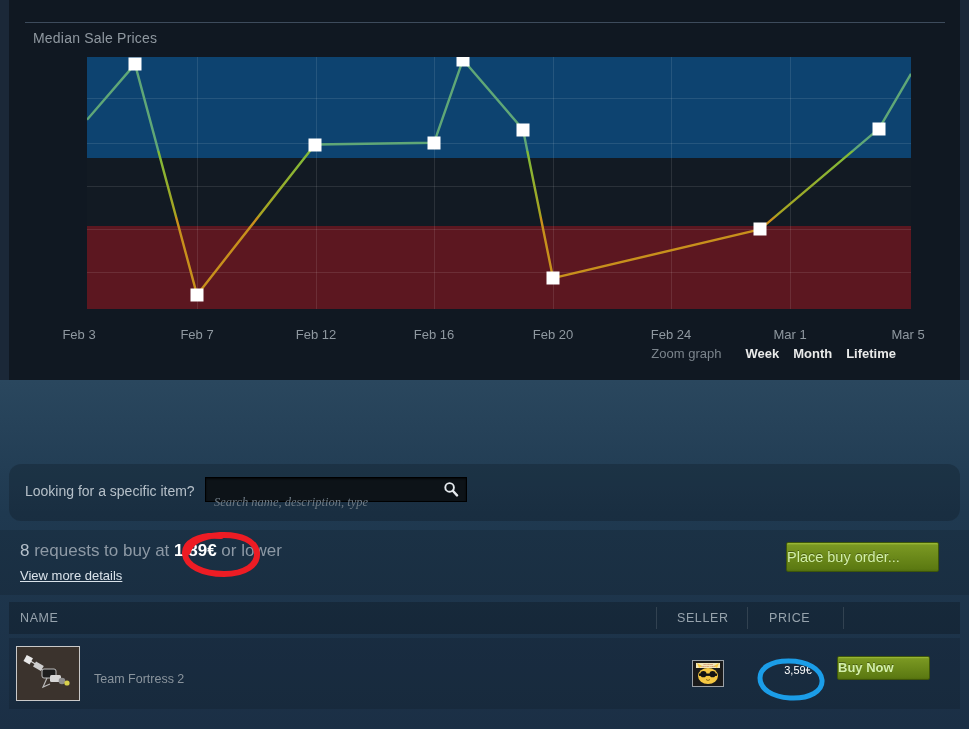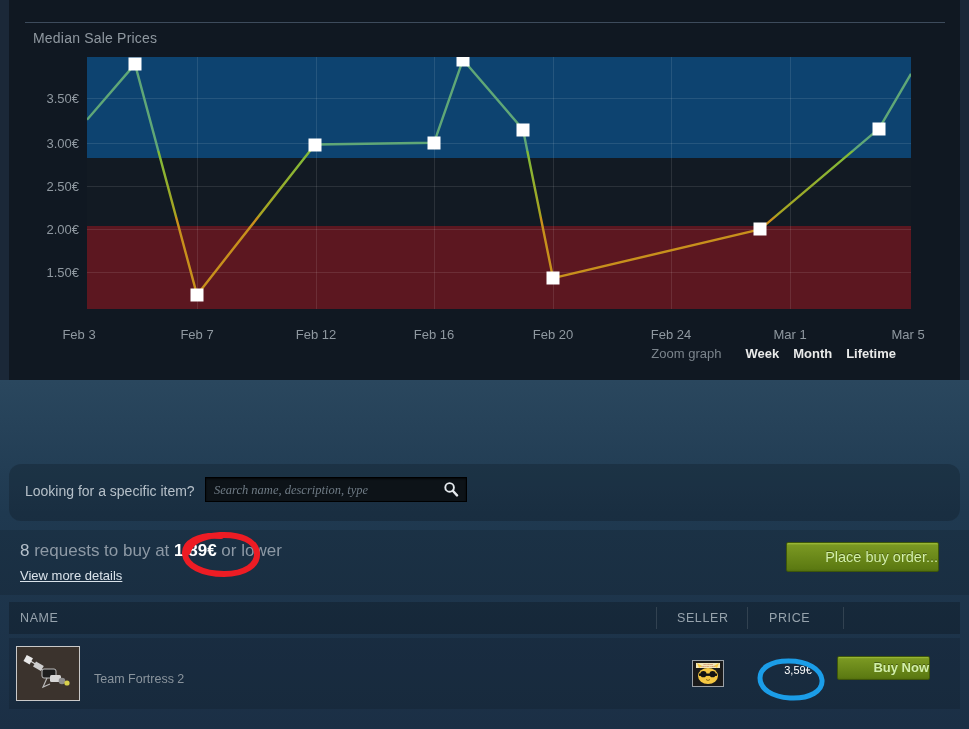--- a/index.html
+++ b/index.html
@@ -74,21 +74,21 @@
   }
   .search-label{
     position:absolute;left:16px;top:19px;font-size:14px;color:#b6c0c9;
   }
   .search-box{
     position:absolute;left:196px;top:13px;width:260px;height:23px;
     background:#0d1318;border:1px solid #000;
     box-shadow:inset 0 1px 2px rgba(0,0,0,.7);
   }
   .search-box input{
-    position:absolute;left:6px;top:2px;width:210px;height:18px;
+    position:absolute;left:6px;top:14px;width:210px;height:18px;
     background:transparent;border:0;outline:0;
     color:#cfd6dd;font-size:12.5px;font-style:italic;
     font-family:"Liberation Serif","DejaVu Serif",serif;
   }
   .search-box input::placeholder{color:#6f7b85;opacity:1;}
   .search-icon{position:absolute;right:7px;top:3px;width:16px;height:16px;}
 
   .buyreq{
     position:absolute;left:0;top:150px;width:969px;height:65px;
     background:rgba(0,0,0,.12);
@@ -101,21 +101,21 @@
   .buyreq-text .price{color:#ffffff;font-weight:bold;}
   .buyreq-link{
     position:absolute;left:20px;top:38px;font-size:13px;color:#d9e2ea;
     text-decoration:underline;cursor:pointer;
   }
   .btn-green{
     position:absolute;
     background:linear-gradient(180deg,#a1bf3a 0%,#7a9822 8%,#5c7a12 92%,#54700f 100%);
     border:1px solid #3d560a;border-radius:2px;
     color:#d2efa9;text-shadow:0 -1px 0 rgba(0,0,0,.35);
-    text-align:right;cursor:pointer;box-sizing:border-box;
+    text-align:left;cursor:pointer;box-sizing:border-box;
   }
   #place-buy-order{right:30px;top:12px;width:153px;height:30px;
     font-size:14.5px;line-height:28px;}
   #buy-now{right:30px;top:18px;width:93px;height:24px;
     font-size:13px;line-height:22px;font-weight:bold;}
 
   .tbl-head{
     position:absolute;left:9px;top:222px;width:951px;height:32px;
     background:rgba(0,0,0,.22);
   }
@@ -158,27 +158,20 @@
 <body>
 
 <div id="root">
 
   <div class="graph-panel">
 
     <div class="panel-rule"></div>
 
     <div class="graph-title">Median Sale Prices</div>
 
-    <div class="ylab-wrap">
-      <div class="ylab" style="top:98px">3.50€</div>
-      <div class="ylab" style="top:143px">3.00€</div>
-      <div class="ylab" style="top:186px">2.50€</div>
-      <div class="ylab" style="top:229px">2.00€</div>
-      <div class="ylab" style="top:272px">1.50€</div>
-    </div>
 
     <div class="plot" id="plot">
       <div class="band band-blue"></div>
       <div class="band band-dark"></div>
       <div class="band band-red"></div>
 
       <div class="gridline-h" style="top:41px"></div>
       <div class="gridline-h" style="top:86px"></div>
       <div class="gridline-h" style="top:129px"></div>
       <div class="gridline-h" style="top:172px"></div>

